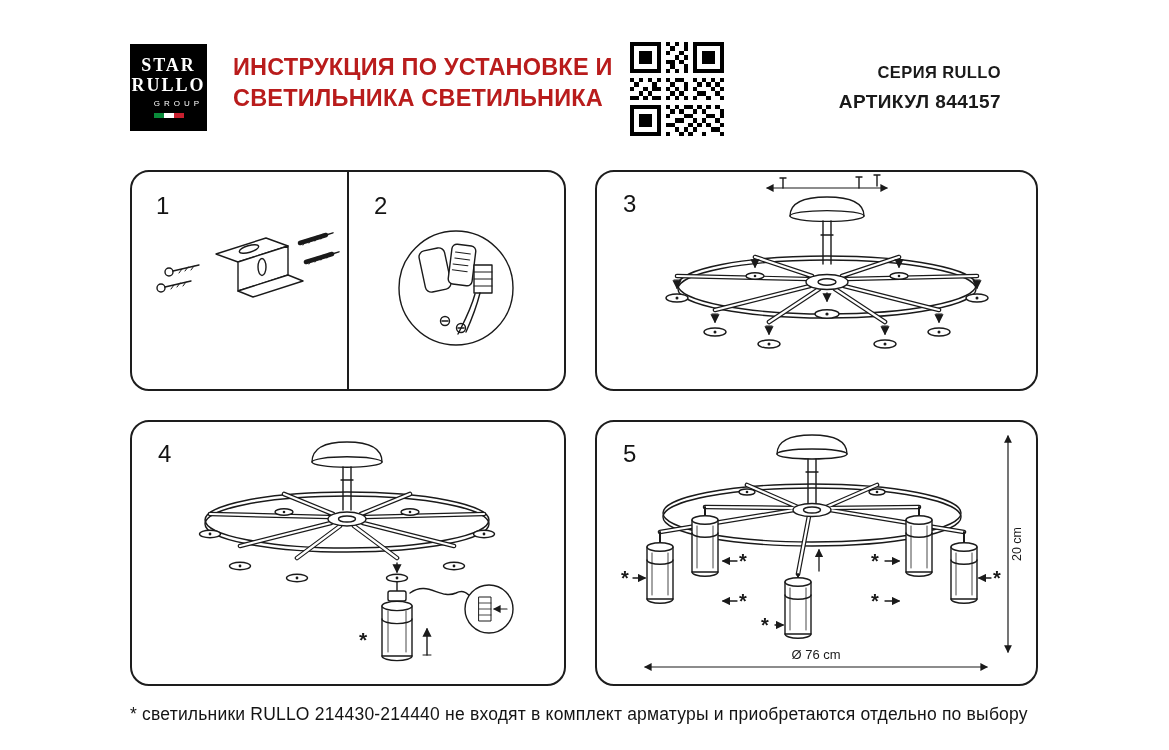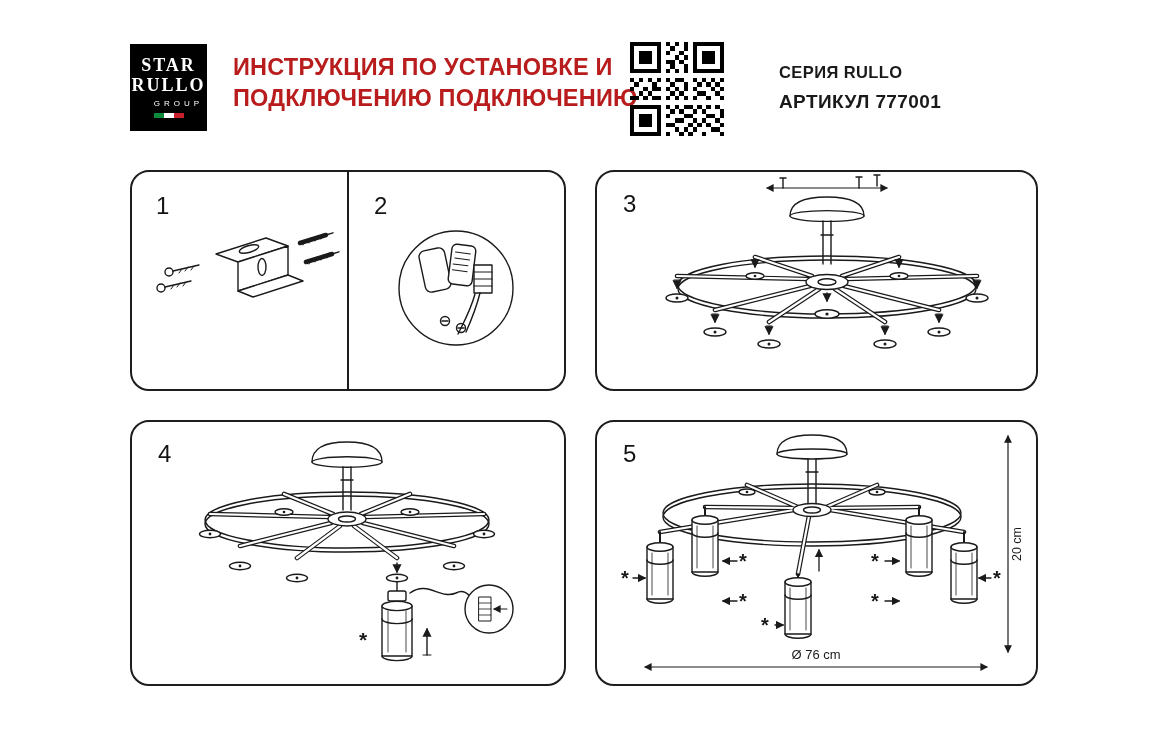--- a/index.html
+++ b/index.html
@@ -11,21 +11,21 @@
         color:#fff;text-align:center;padding-top:11px}
   .logo .l1,.logo .l2{font-family:"Liberation Serif","DejaVu Serif",serif;font-size:18px;
         font-weight:bold;letter-spacing:2px;line-height:20px}
   .logo .l3{font-size:8px;letter-spacing:4px;margin-top:4px;padding-left:20px}
   .flag{display:flex;width:30px;height:5px;margin:5px auto 0}
   .flag span{flex:1}
   .flag .g{background:#0a8a3a}.flag .w{background:#fff}.flag .r{background:#c8202f}
   .title{position:absolute;left:233px;top:52px;font-size:23.5px;font-weight:bold;
         line-height:31px;letter-spacing:.2px;color:#b91c1c}
   .qr{position:absolute;left:630px;top:42px;width:94px;height:94px}
-  .series{position:absolute;left:779px;top:63px;width:222px;text-align:left}
+  .series{position:absolute;left:779px;top:63px;width:222px;text-align:right}
   .series .s1{font-size:16.5px;font-weight:bold;letter-spacing:.4px}
   .series .s2{font-size:19px;font-weight:bold;margin-top:9px;letter-spacing:.4px}
   
   .panel{position:absolute;border:2px solid #1d1d1d;border-radius:19px;background:#fff}
   .p12{left:130px;top:170px;width:436px;height:221px}
   .p3{left:595px;top:170px;width:443px;height:221px}
   .p4{left:130px;top:420px;width:436px;height:266px}
   .p5{left:595px;top:420px;width:443px;height:266px}
   .divider{position:absolute;left:215px;top:0;bottom:0;width:2px;background:#1d1d1d}
   .step-num{position:absolute;font-size:24px;color:#141414}
@@ -48,33 +48,33 @@
     <div class="l3">GROUP</div>
     <div class="flag">
         <span class="g"></span>
         <span class="w"></span>
         <span class="r"></span>
       </div>
   </div>
 
   <h1 class="title">
     <div>ИНСТРУКЦИЯ ПО УСТАНОВКЕ И</div>
-    <div>ПОДКЛЮЧЕНИЮ ПОДКЛЮЧЕНИЮ</div>
+    <div>СВЕТИЛЬНИКА СВЕТИЛЬНИКА</div>
   </h1>
 
   <div class="qr">
     <svg viewBox="0 0 21 21" width="94" height="94" shape-rendering="crispEdges">
       <path fill="#000" fill-rule="evenodd" d="M0 0h7v7H0z M1 1h5v5H1z M2 2h3v3H2z M14 0h7v7H14z M15 1h5v5H15z M16 2h3v3H16z M0 14h7v7H0z M1 15h5v5H1z M2 16h3v3H2z"></path>
       <path fill="#000" d="M8 0h1v1H8z M10 0h1v1H10z M12 0h1v1H12z M9 1h1v1H9z M12 1h1v1H12z M8 2h1v1H8z M11 2h1v1H11z M10 3h1v1H10z M12 3h1v1H12z M8 4h1v1H8z M9 4h1v1H9z M11 4h1v1H11z M9 5h1v1H9z M12 5h1v1H12z M8 6h1v1H8z M10 6h1v1H10z M12 6h1v1H12z M0 8h1v1H0z M2 8h1v1H2z M4 8h1v1H4z M1 9h1v1H1z M5 9h1v1H5z M0 10h1v1H0z M3 10h1v1H3z M5 10h1v1H5z M2 11h1v1H2z M4 11h1v1H4z M0 12h1v1H0z M1 12h1v1H1z M3 12h1v1H3z M5 12h1v1H5z M6 8h1v1H6z M6 10h1v1H6z M6 12h1v1H6z M8 8h1v1H8z M10 8h1v1H10z M11 8h1v1H11z M9 9h1v1H9z M12 9h1v1H12z M8 10h1v1H8z M10 10h1v1H10z M12 10h1v1H12z M9 11h1v1H9z M11 11h1v1H11z M8 12h1v1H8z M10 12h1v1H10z M12 12h1v1H12z M14 8h1v1H14z M16 8h1v1H16z M18 8h1v1H18z M20 8h1v1H20z M15 9h1v1H15z M17 9h1v1H17z M19 9h1v1H19z M14 10h1v1H14z M18 10h1v1H18z M20 10h1v1H20z M15 11h1v1H15z M16 11h1v1H16z M19 11h1v1H19z M14 12h1v1H14z M17 12h1v1H17z M20 12h1v1H20z M8 14h1v1H8z M10 14h1v1H10z M12 14h1v1H12z M13 14h1v1H13z M15 14h1v1H15z M17 14h1v1H17z M19 14h1v1H19z M9 15h1v1H9z M11 15h1v1H11z M14 15h1v1H14z M16 15h1v1H16z M20 15h1v1H20z M8 16h1v1H8z M12 16h1v1H12z M13 16h1v1H13z M17 16h1v1H17z M18 16h1v1H18z M20 16h1v1H20z M10 17h1v1H10z M11 17h1v1H11z M14 17h1v1H14z M16 17h1v1H16z M19 17h1v1H19z M8 18h1v1H8z M9 18h1v1H9z M13 18h1v1H13z M15 18h1v1H15z M17 18h1v1H17z M20 18h1v1H20z M10 19h1v1H10z M12 19h1v1H12z M14 19h1v1H14z M18 19h1v1H18z M19 19h1v1H19z M8 20h1v1H8z M11 20h1v1H11z M13 20h1v1H13z M16 20h1v1H16z M20 20h1v1H20z"></path>
     </svg>
   </div>
 
   <div class="series">
     <div class="s1">СЕРИЯ RULLO</div>
-    <div class="s2">АРТИКУЛ 777001</div>
+    <div class="s2">АРТИКУЛ 844157</div>
   </div>
 
   <section class="panel p12">
     <svg class="diagram" viewBox="0 0 432 217">
       <g stroke="#1a1a1a" stroke-width="1.4" fill="none" stroke-linecap="round" stroke-linejoin="round">
         <path d="M84 82L134 66L156 74L106 90Z" fill="#fff"></path>
         <ellipse cx="117" cy="77" rx="10" ry="3.4" transform="rotate(-16 117 77)"></ellipse>
         <path d="M106 90L156 74L156 103L106 119Z" fill="#fff"></path>
         <ellipse cx="130" cy="95" rx="4" ry="8.5"></ellipse>
         <path d="M106 119L156 103L171 109L121 125Z" fill="#fff"></path>
@@ -314,14 +314,15 @@
       <text x="164" y="210" font-size="20" font-weight="bold">*</text>
       <text x="274" y="146" font-size="20" font-weight="bold">*</text>
       <text x="274" y="186" font-size="20" font-weight="bold">*</text>
       <text x="396" y="163" font-size="20" font-weight="bold">*</text>
       <text x="424" y="122" font-size="12.5" text-anchor="middle" transform="rotate(-90 424 122)">20 cm</text>
       <text x="219" y="237" font-size="13" text-anchor="middle">Ø 76 cm</text>
     </svg>
     <div class="step-num sn">5</div>
   </section>
 
+  <div class="note">* светильники RULLO 214430-214440 не входят в комплект арматуры и приобретаются отдельно по выбору</div>
 
 </div>
 
 </body></html>

